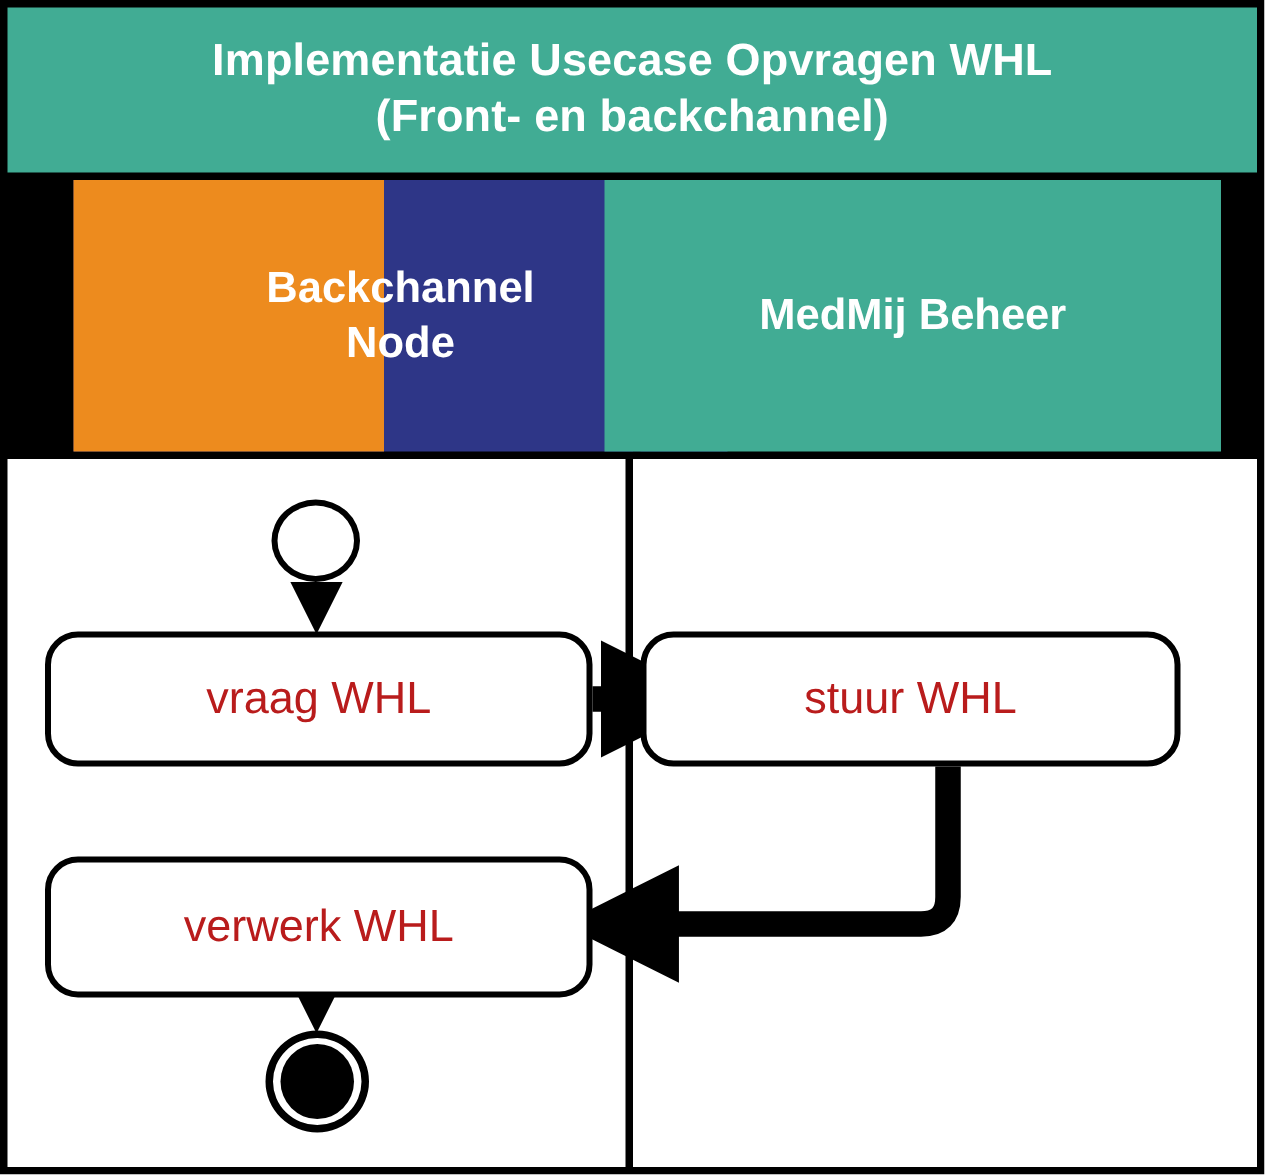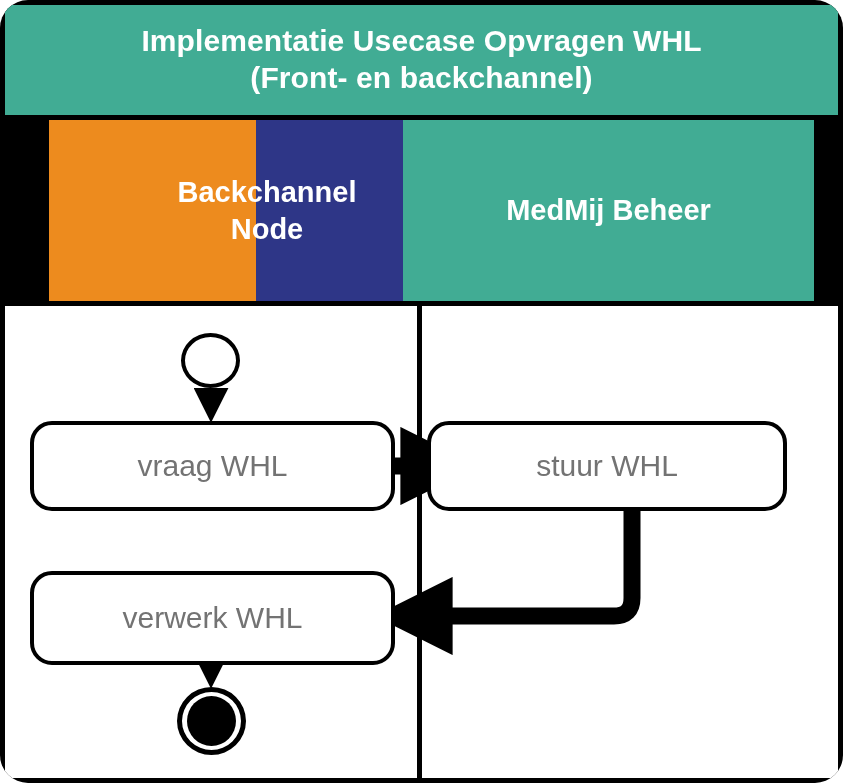--- a/index.html
+++ b/index.html
@@ -12,21 +12,20 @@
     font-family: "Liberation Sans", sans-serif;
   }
 
   #diagram-root {
     position: relative;
     width: 843px;
     height: 783px;
     background: #000000;
     overflow: hidden;
     box-sizing: border-box;
-    border-radius: 28px;
   }
 
   
   .title-band {
     position: absolute;
     left: 5px;
     top: 5px;
     width: 833px;
     height: 110px;
     background: #41ac94;
@@ -131,21 +130,21 @@
     position: absolute;
     background: #ffffff;
     border: 4px solid #000000;
     border-radius: 22px;
     box-sizing: border-box;
     display: flex;
     align-items: center;
     justify-content: center;
   }
   .activity-label {
-    color: #737373;
+    color: #b91c1c;
     font-size: 30px;
     line-height: 1;
     text-align: left;
     white-space: nowrap;
   }
 
   .act-vraag   { left: 25px;  top: 115px; width: 365px; height: 90px; }
   .act-stuur   { left: 422px; top: 115px; width: 360px; height: 90px; }
   .act-verwerk { left: 25px;  top: 265px; width: 365px; height: 94px; }
 

